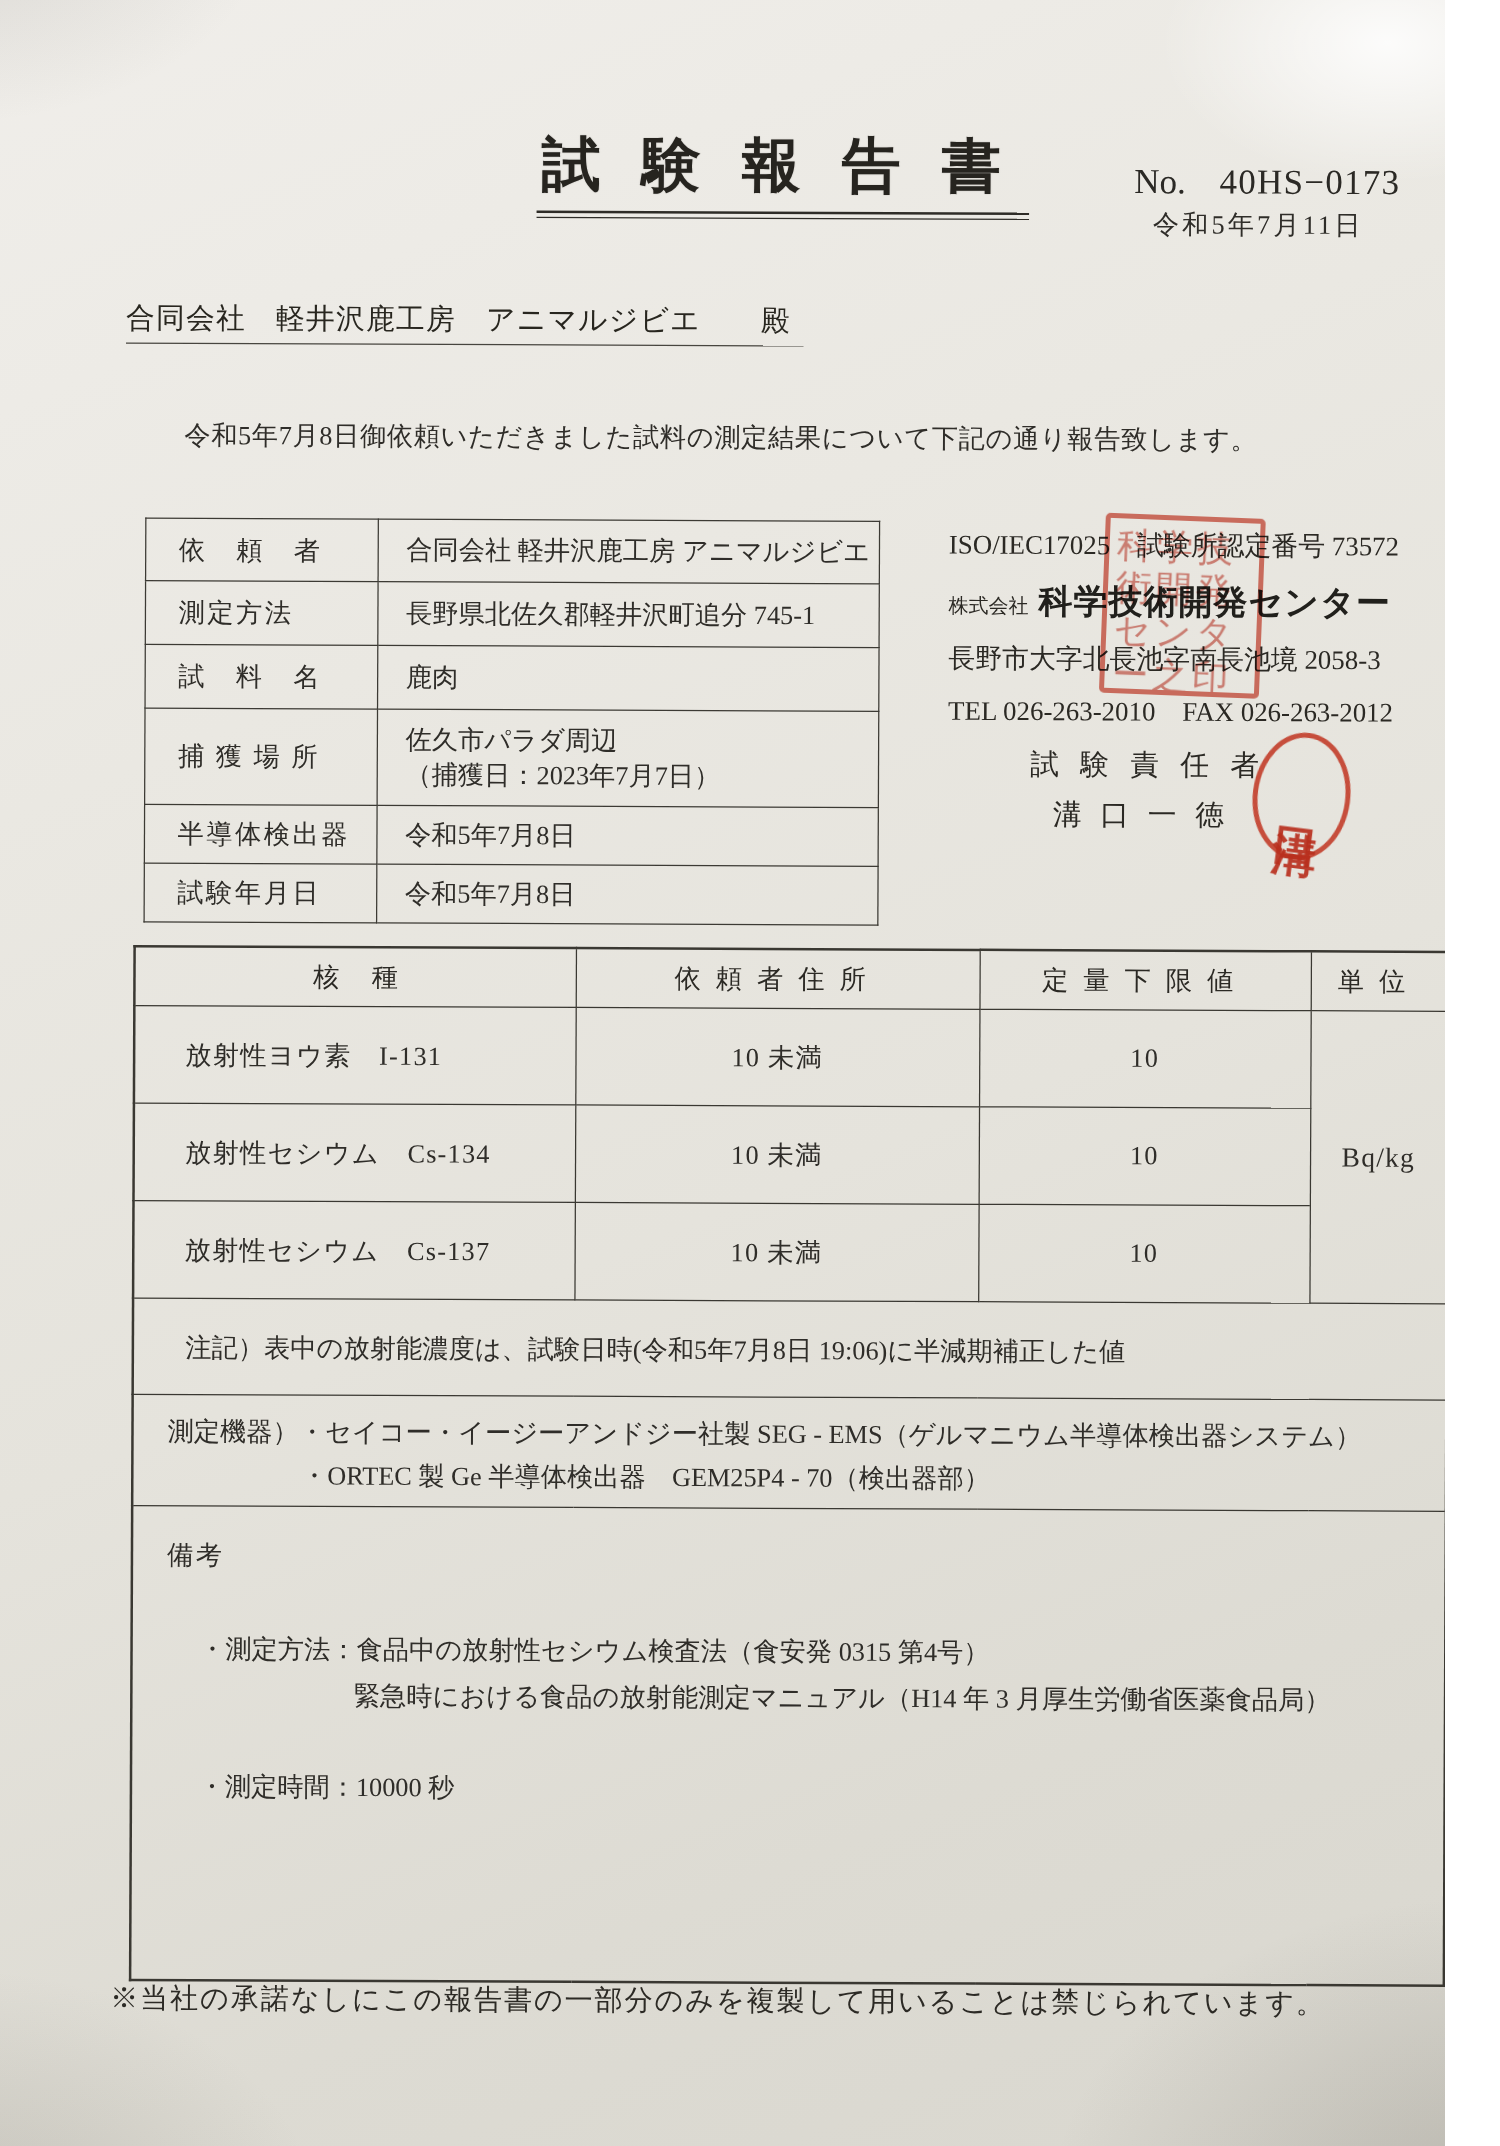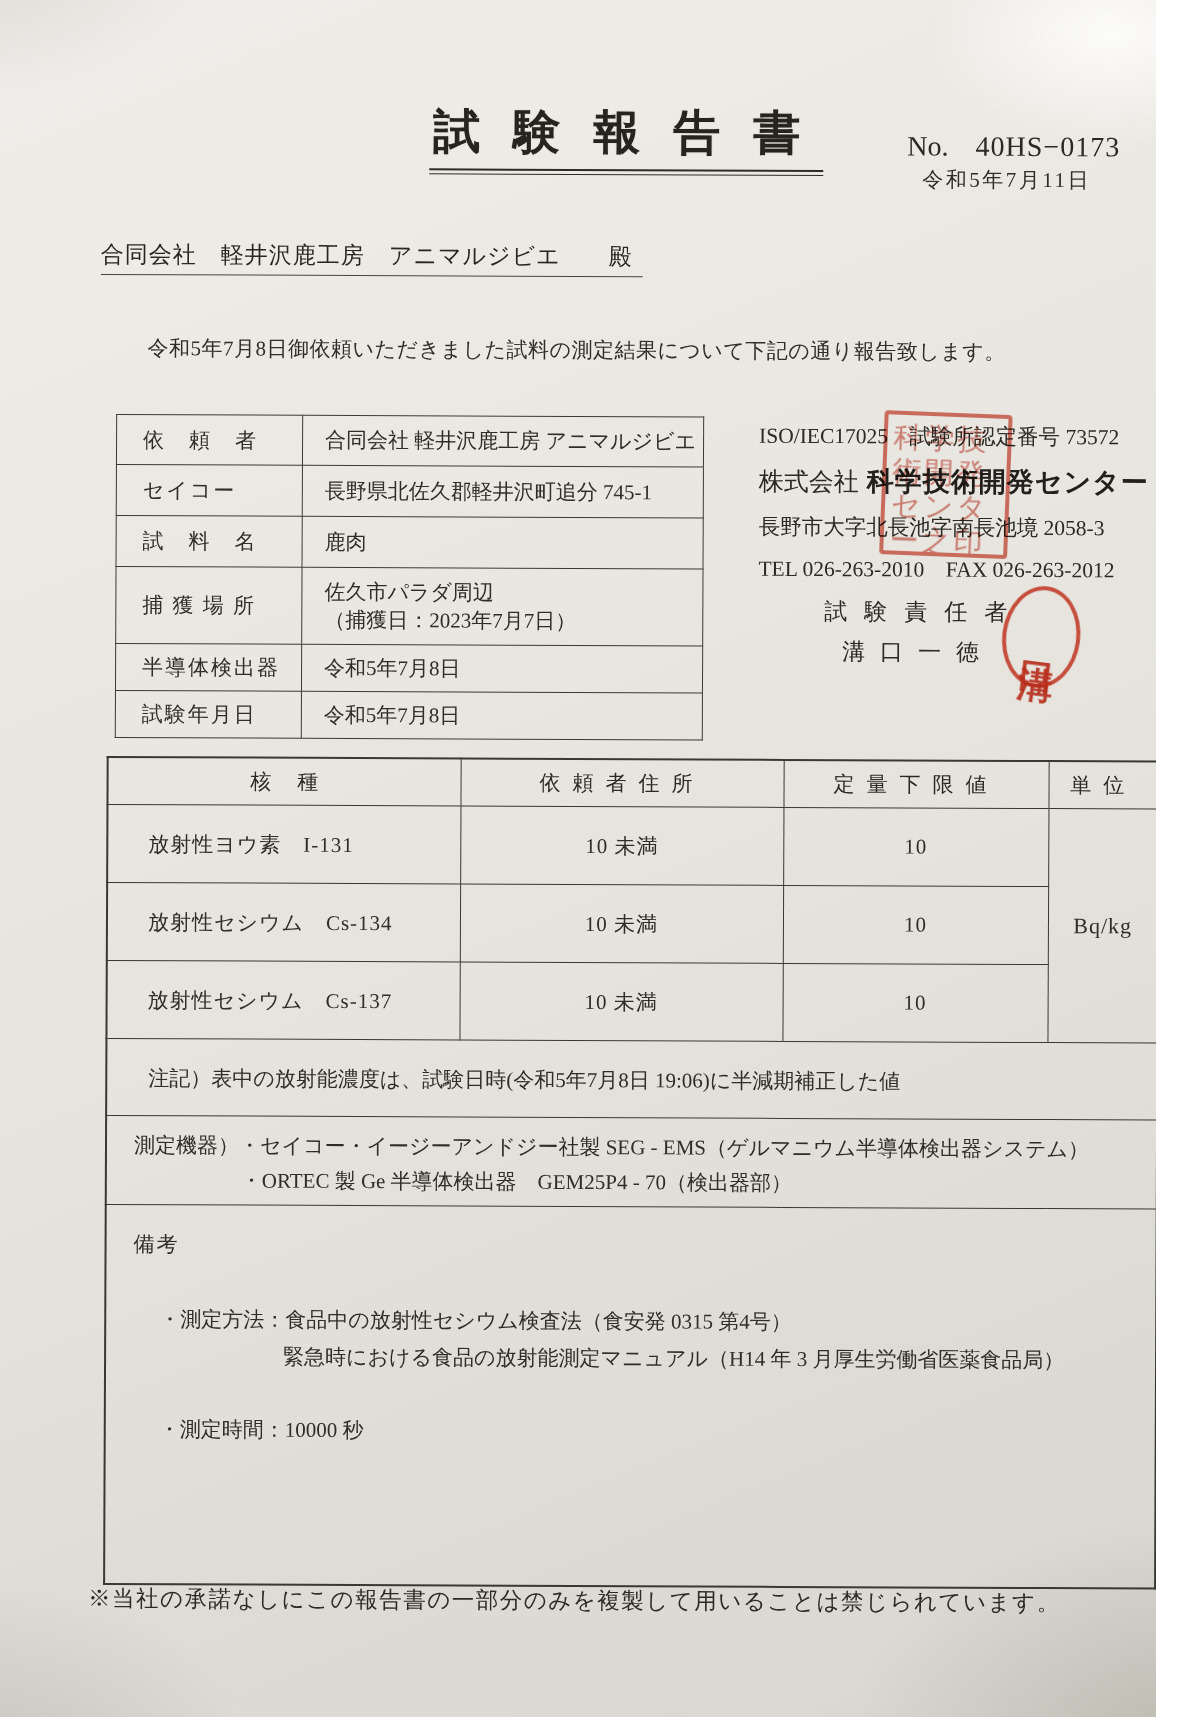--- a/index.html
+++ b/index.html
@@ -40,21 +40,21 @@
   .client-table td{border:1.6px solid #3c3a34;vertical-align:middle;}
   .client-table td.lbl{width:158px;padding-left:26px;letter-spacing:2px;white-space:nowrap;}
   .client-table td.val{padding-left:22px;line-height:1.35;white-space:nowrap;}
   .client-table tr.h47 td{height:47px;}
   .client-table tr.h48 td{height:48px;}
   .client-table tr.h74 td{height:74px;}
   .client-table tr.h44 td{height:44px;}
 
   .lab-block{position:absolute;left:758px;top:420px;width:420px;font-size:21.5px;white-space:nowrap;color:#2b2924;}
   .lab-block .row{margin-bottom:13px;}
-  .lab-company .prefix{font-size:25px;margin-right:8px;}
+  .lab-company .prefix{font-size:16px;margin-right:8px;}
   .lab-company .name{
     font-family:"Liberation Sans","DejaVu Sans",sans-serif;
     font-weight:700;font-size:27px;letter-spacing:1px;color:#21201c;
   }
   .lab-resp-title{padding-left:66px;letter-spacing:17px;font-size:23px;margin-top:11px;}
   .lab-resp-name{padding-left:84px;letter-spacing:15px;font-size:23px;margin-top:9px;}
 
   .square-seal{
     position:absolute;left:881px;top:411px;width:128px;height:144px;box-sizing:border-box;
     border:4px solid rgba(186,54,36,.70);border-radius:4px;
@@ -112,21 +112,21 @@
 
     <div class="greeting">令和5年7月8日御依頼いただきました試料の測定結果について下記の通り報告致します。</div>
 
     <table class="client-table">
       <tbody>
           <tr class="h47">
         <td class="lbl">依　頼　者</td>
         <td class="val">合同会社 軽井沢鹿工房 アニマルジビエ</td>
       </tr>
       <tr class="h48">
-        <td class="lbl">セイコー</td>
+        <td class="lbl">測定方法</td>
         <td class="val">長野県北佐久郡軽井沢町追分 745-1</td>
       </tr>
       <tr class="h48">
         <td class="lbl">試　料　名</td>
         <td class="val">鹿肉</td>
       </tr>
       <tr class="h74">
         <td class="lbl">捕 獲 場 所</td>
         <td class="val">
           <div>佐久市パラダ周辺</div>

